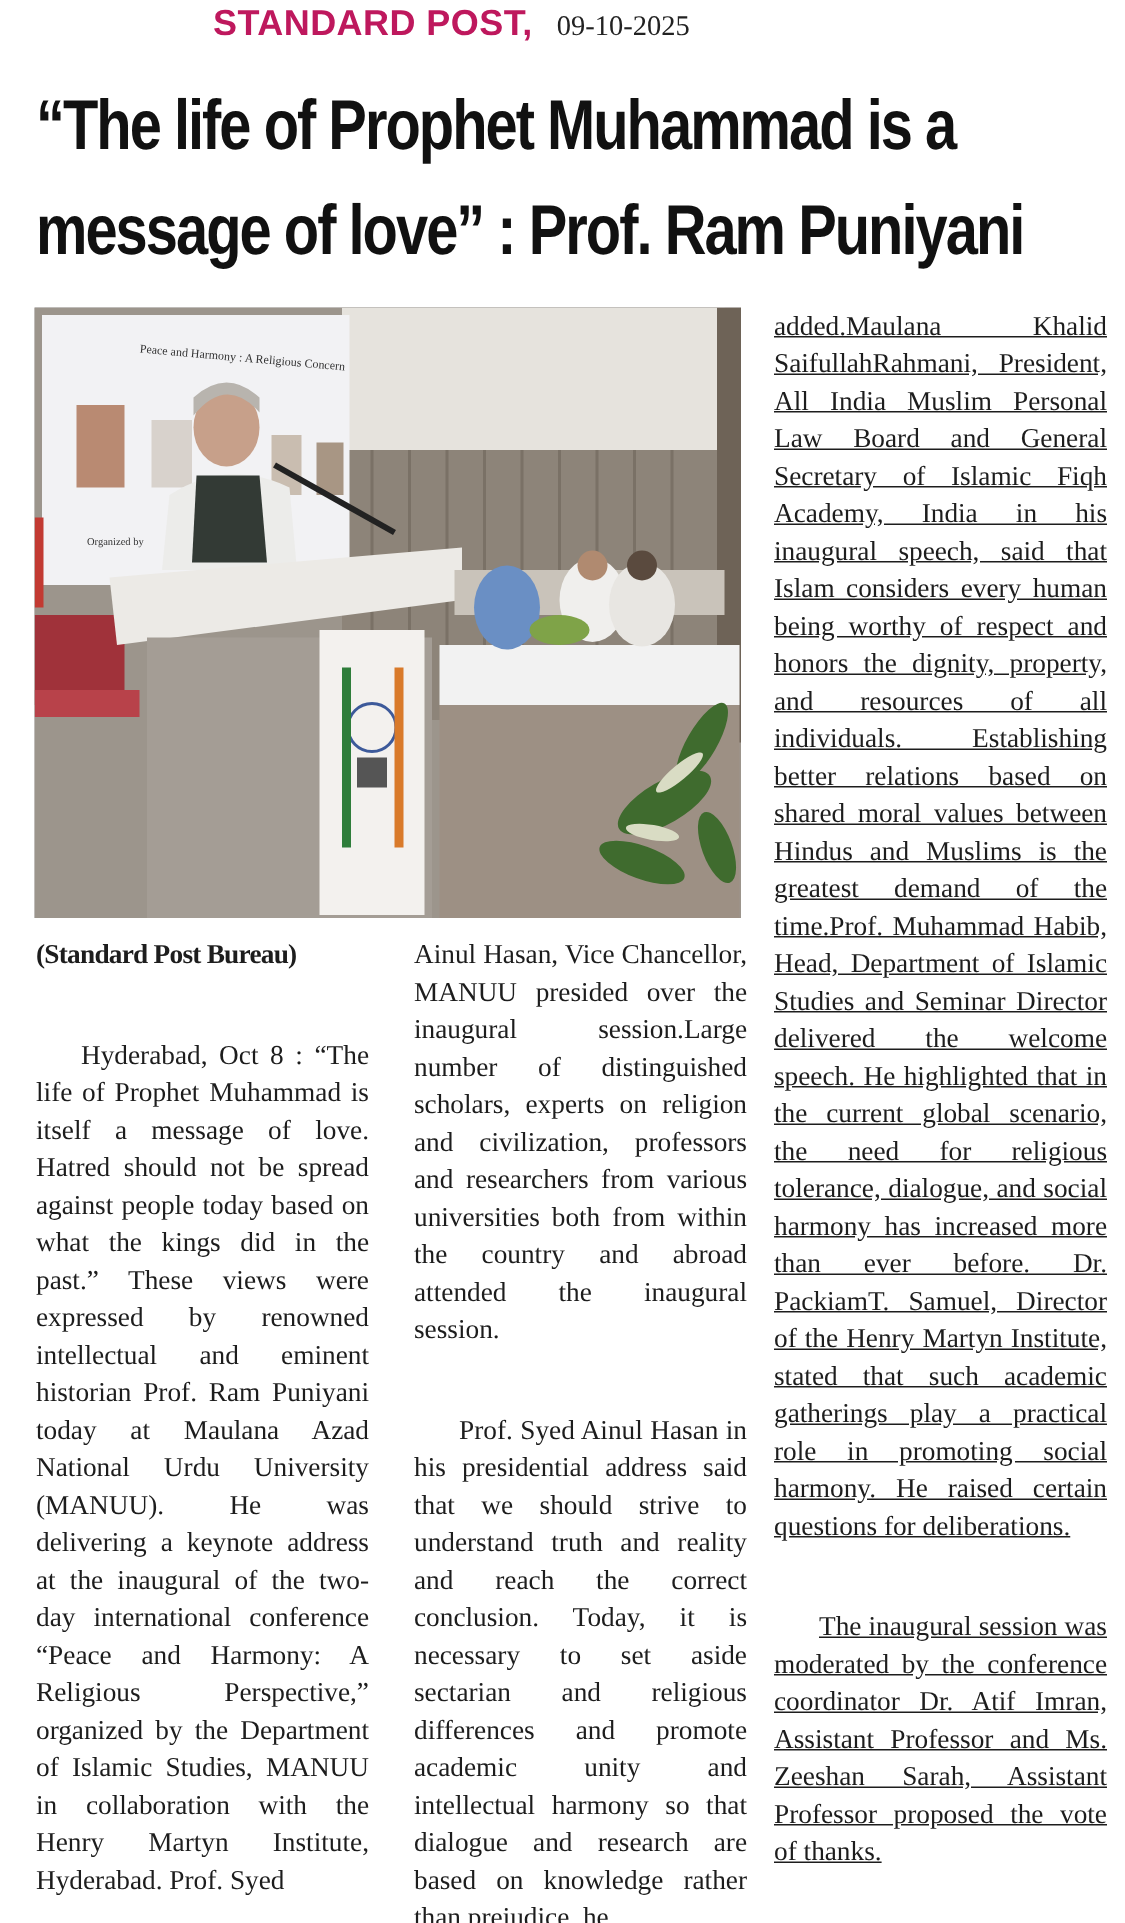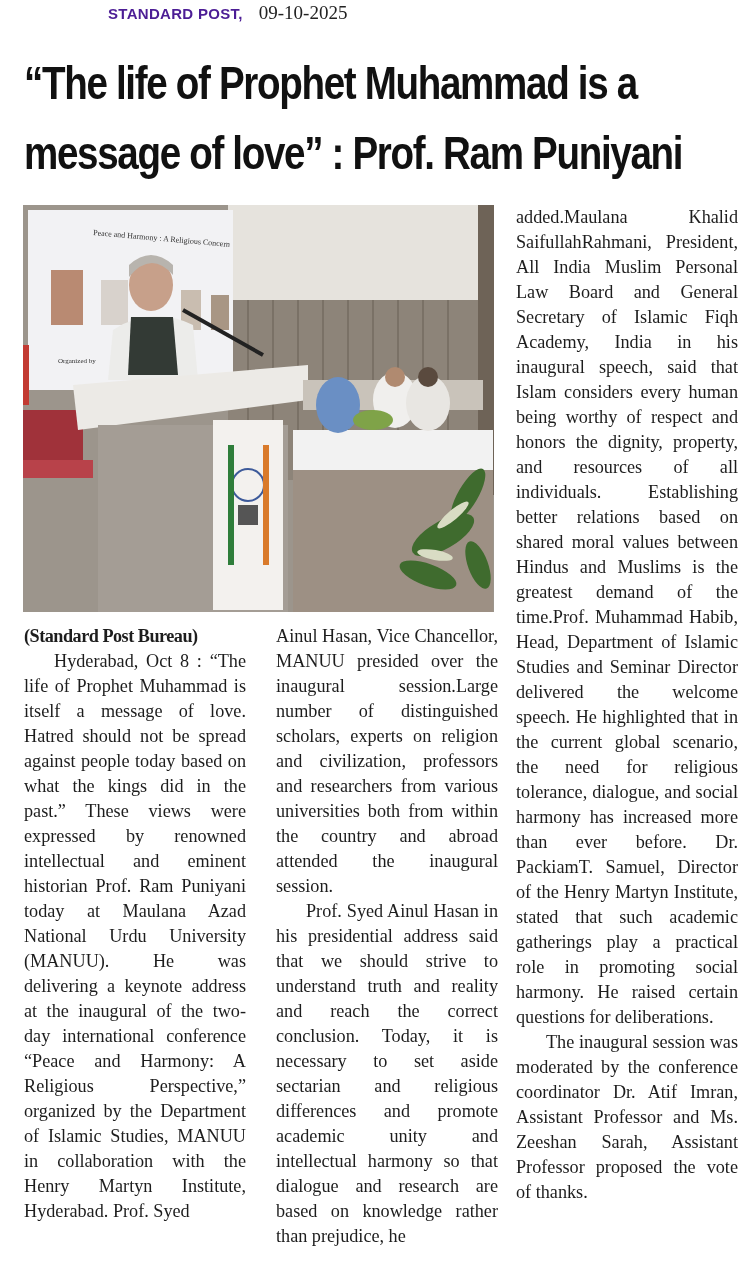--- a/index.html
+++ b/index.html
@@ -1,35 +1,35 @@
 <!DOCTYPE html>
 <html><head>
 <meta charset="utf-8">
 <style>
   html, body { margin: 0; padding: 0; background: #ffffff; }
   body { width: 750px; height: 1282px; position: relative; overflow: hidden; color: #1a1a1a; }
 
   .masthead { position: absolute; top: 2px; left: 108px; white-space: nowrap; }
-  .paper-name { font-family: "Liberation Sans", sans-serif; font-weight: bold; font-size: 15px; letter-spacing: 0.3px; color: #4c1d95; }
+  .paper-name { font-family: "Liberation Sans", sans-serif; font-weight: bold; font-size: 24px; letter-spacing: 0.3px; color: #be185d; margin-left: 34px; }
   .paper-date { font-family: "Liberation Serif", serif; font-size: 19px; color: #222; margin-left: 16px; }
 
   .headline { position: absolute; left: 24px; top: 48px; width: 710px; margin: 0;
     font-family: "Liberation Sans", sans-serif; font-weight: bold; font-size: 47px; line-height: 70px;
     letter-spacing: -1.6px; transform: scaleX(0.82); transform-origin: left top; width: 870px; color: #111; }
 
   .photo { position: absolute; left: 23px; top: 205px; width: 471px; height: 407px; overflow: hidden; background: #8a8580; }
   .photo svg { display: block; }
 
   .col { position: absolute; font-family: "Liberation Serif", serif; font-size: 18.2px; line-height: 25px;
     text-align: justify; color: #1d1d1d; }
   .col p { margin: 0; }
-  .col .indent { text-indent: 30px; }
+  .col .indent { text-indent: 30px; margin-top: 42px; }
   .col1 { left: 24px; top: 624px; width: 222px; }
   .col2 { left: 276px; top: 624px; width: 222px; }
-  .col3 { left: 516px; top: 205px; width: 222px; }
+  .col3 { left: 516px; top: 205px; width: 222px; text-decoration: underline; }
   .byline { font-weight: bold; text-align: left; text-indent: 0; letter-spacing: -0.5px; }
 </style>
 </head>
 <body>
 
 <div class="masthead">
   <span class="paper-name">STANDARD POST,</span><span class="paper-date">09-10-2025</span>
 </div>
 
 <h1 class="headline">“The life of Prophet Muhammad is a message of love” : Prof. Ram Puniyani</h1>

